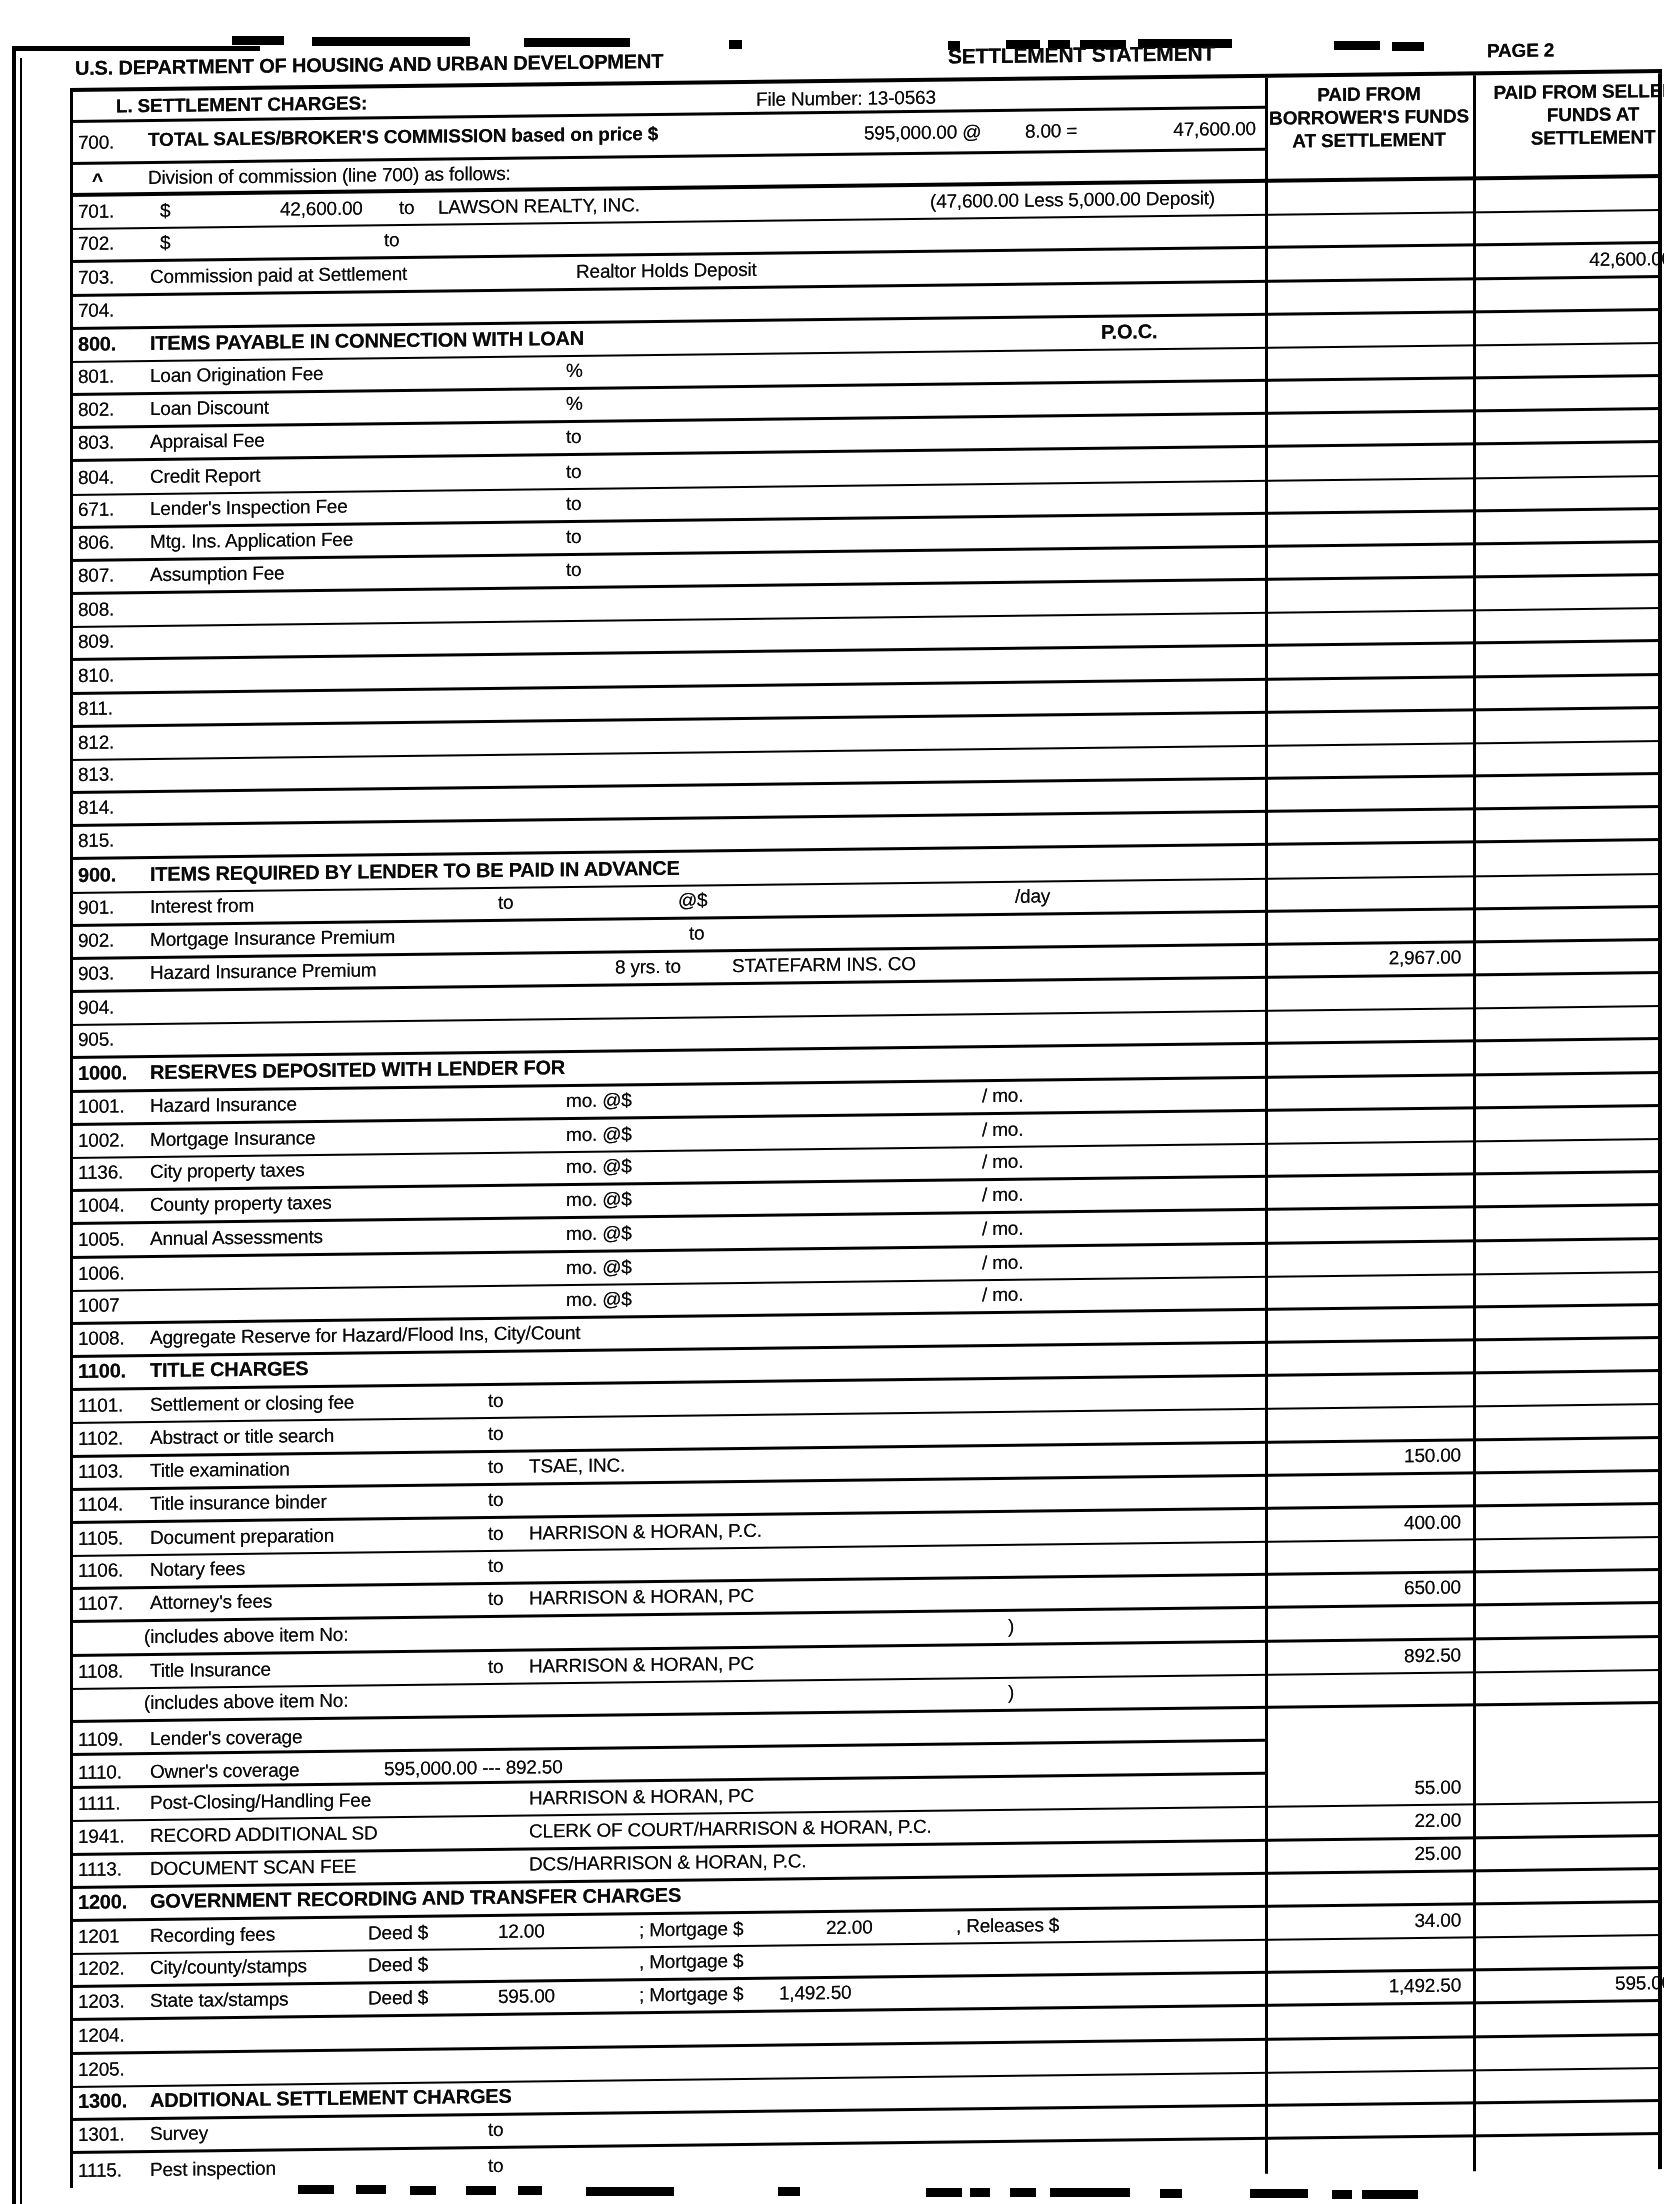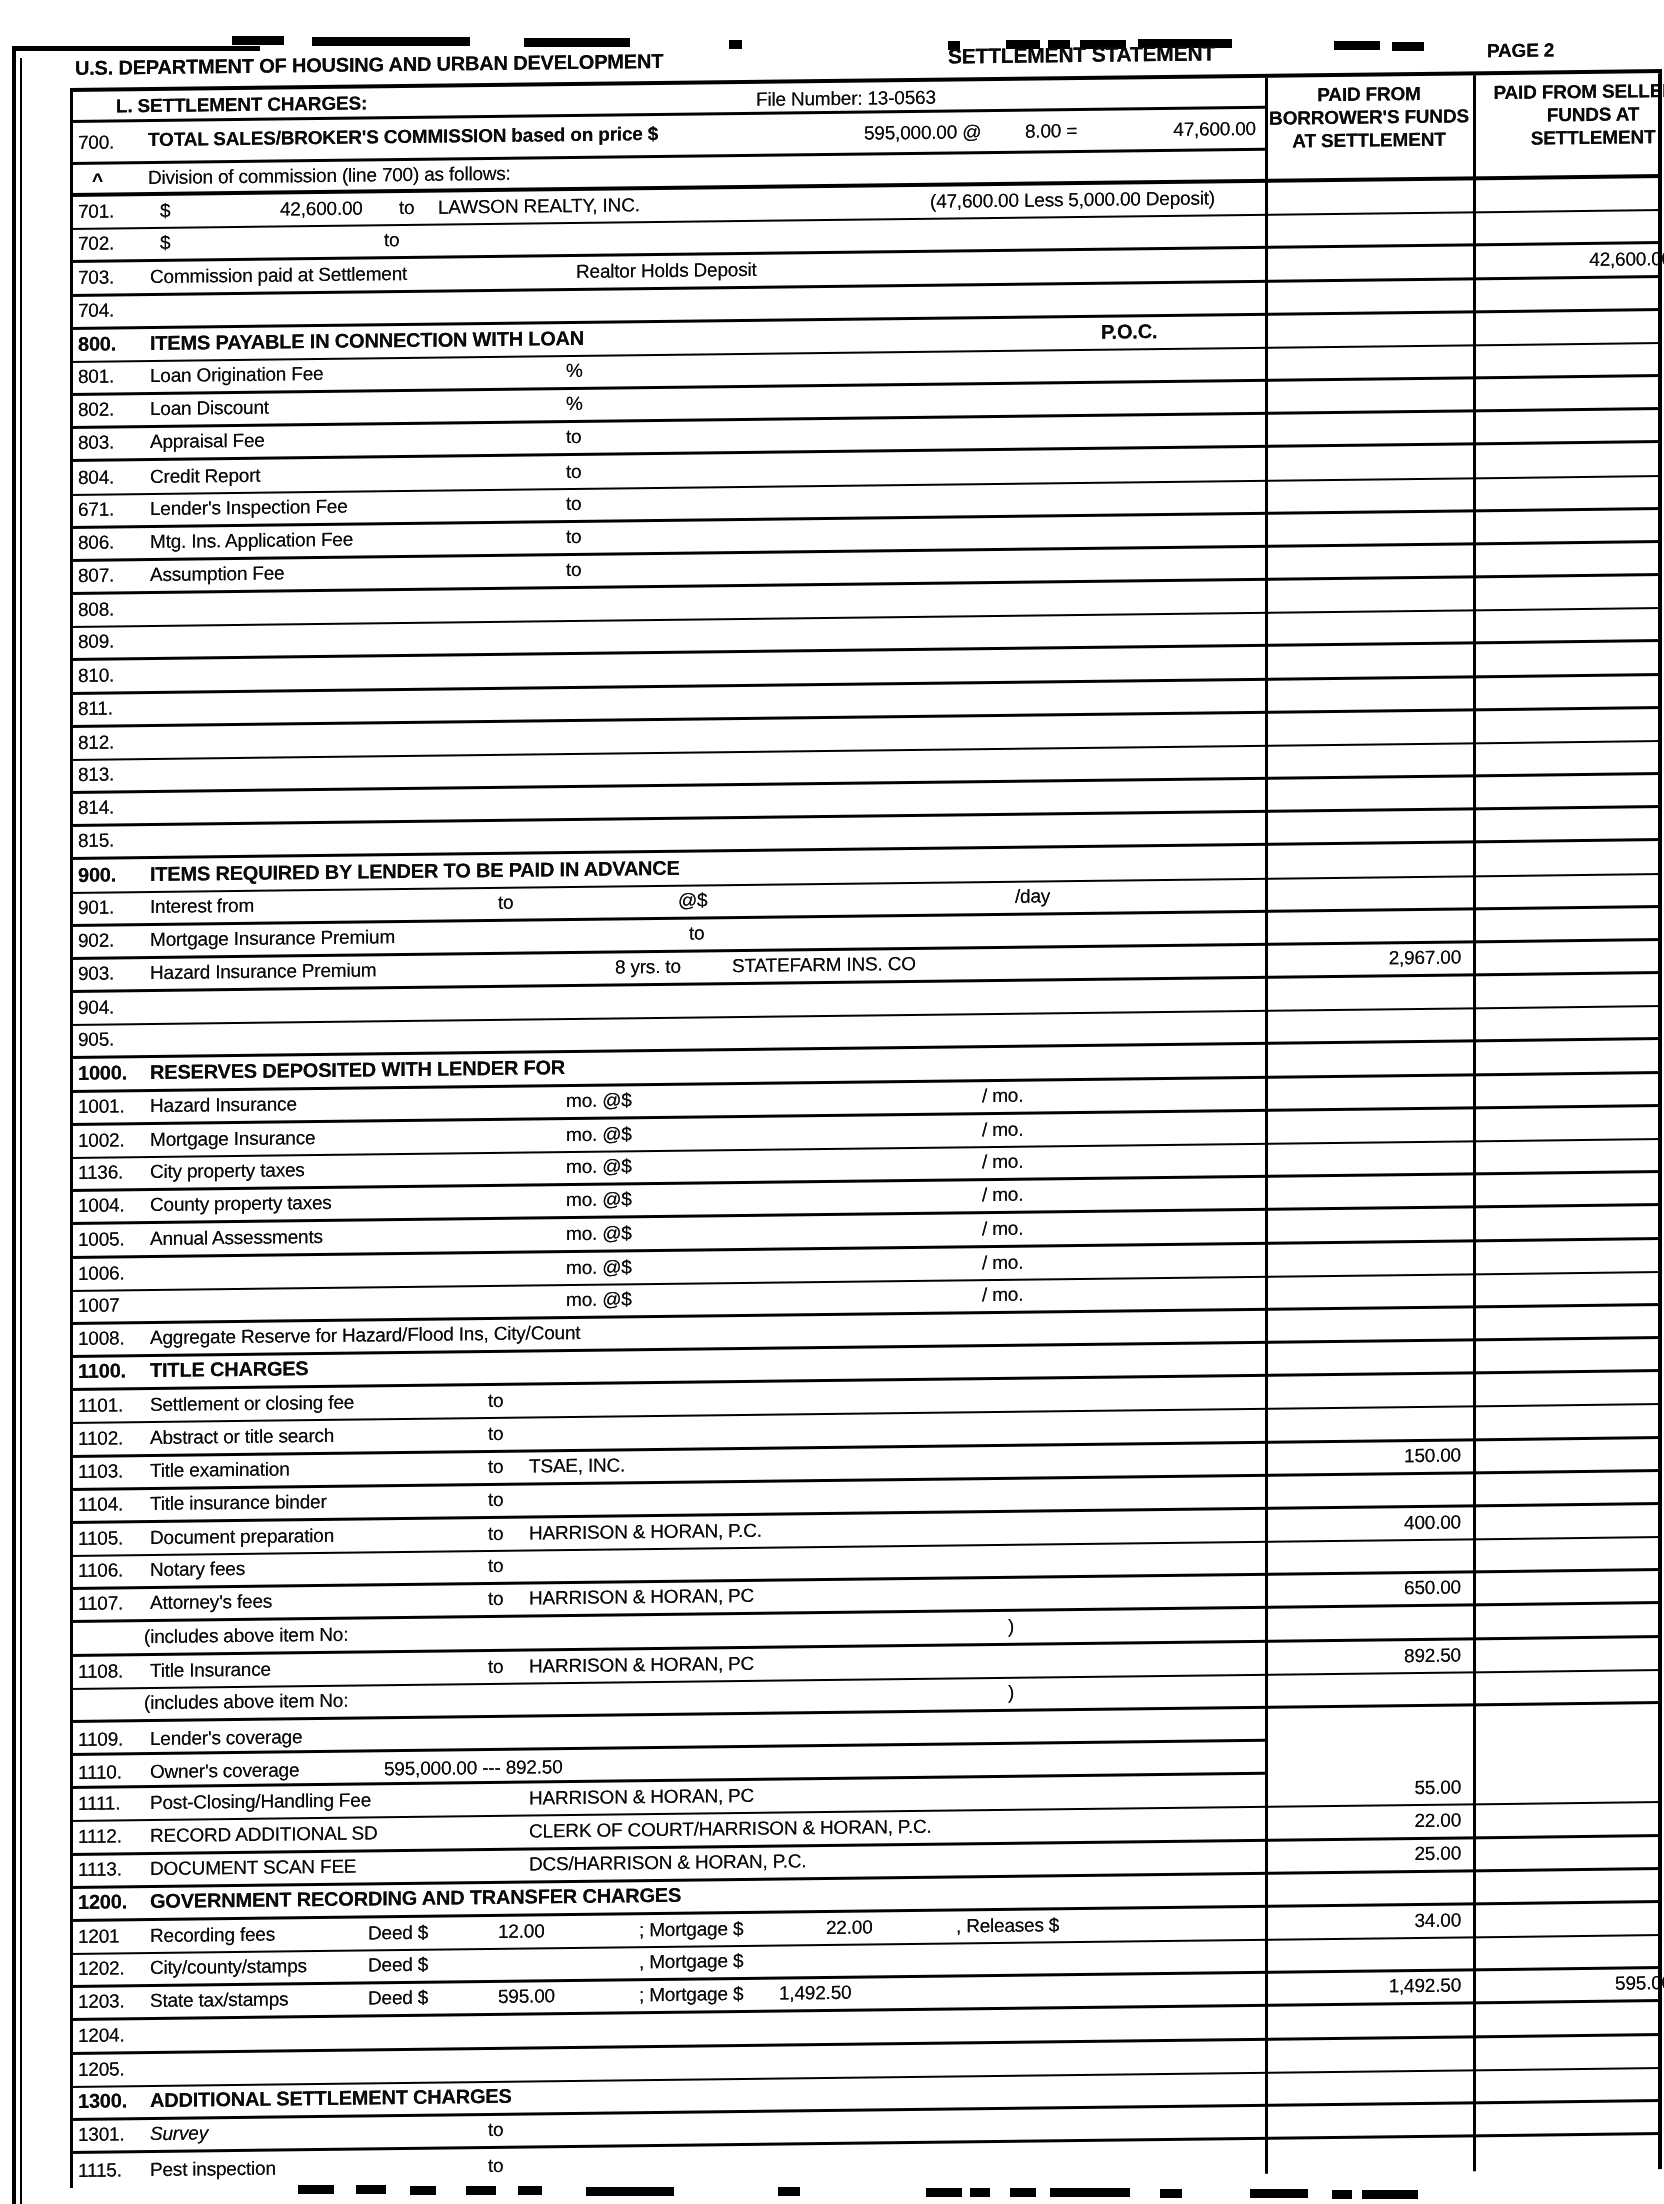--- a/index.html
+++ b/index.html
@@ -374,21 +374,21 @@
             <span class="seg" style="left: 80px;">Owner's coverage</span>
             <span class="seg" style="left: 314px;">595,000.00 --- 892.50</span>
           </div>
           <div class="row">
             <span class="n">1111.</span>
             <span class="seg" style="left: 80px;">Post-Closing/Handling Fee</span>
             <span class="seg" style="left: 459px;">HARRISON &amp; HORAN, PC</span>
             <span class="amt b">55.00</span>
           </div>
           <div class="row">
-            <span class="n">1112.</span>
+            <span class="n">1941.</span>
             <span class="seg" style="left: 80px;">RECORD ADDITIONAL SD</span>
             <span class="seg" style="left: 459px;">CLERK OF COURT/HARRISON &amp; HORAN, P.C.</span>
             <span class="amt b">22.00</span>
           </div>
           <div class="row">
             <span class="n">1113.</span>
             <span class="seg" style="left: 80px;">DOCUMENT SCAN FEE</span>
             <span class="seg" style="left: 459px;">DCS/HARRISON &amp; HORAN, P.C.</span>
             <span class="amt b">25.00</span>
           </div>
@@ -427,21 +427,21 @@
           </div>
           <div class="row">
             <span class="n">1205.</span>
           </div>
           <div class="row bold">
             <span class="n">1300.</span>
             <span class="seg" style="left: 80px;">ADDITIONAL SETTLEMENT CHARGES</span>
           </div>
           <div class="row">
             <span class="n">1301.</span>
-            <span class="seg" style="left: 80px; font-style: italic;">Survey</span>
+            <span class="seg" style="left: 80px;">Survey</span>
             <span class="seg" style="left: 418px;">to</span>
           </div>
           <div class="row noline">
             <span class="n">1115.</span>
             <span class="seg" style="left: 80px;">Pest inspection</span>
             <span class="seg" style="left: 418px;">to</span>
           </div>
         </div>
 
       <i class="v v0"></i>

